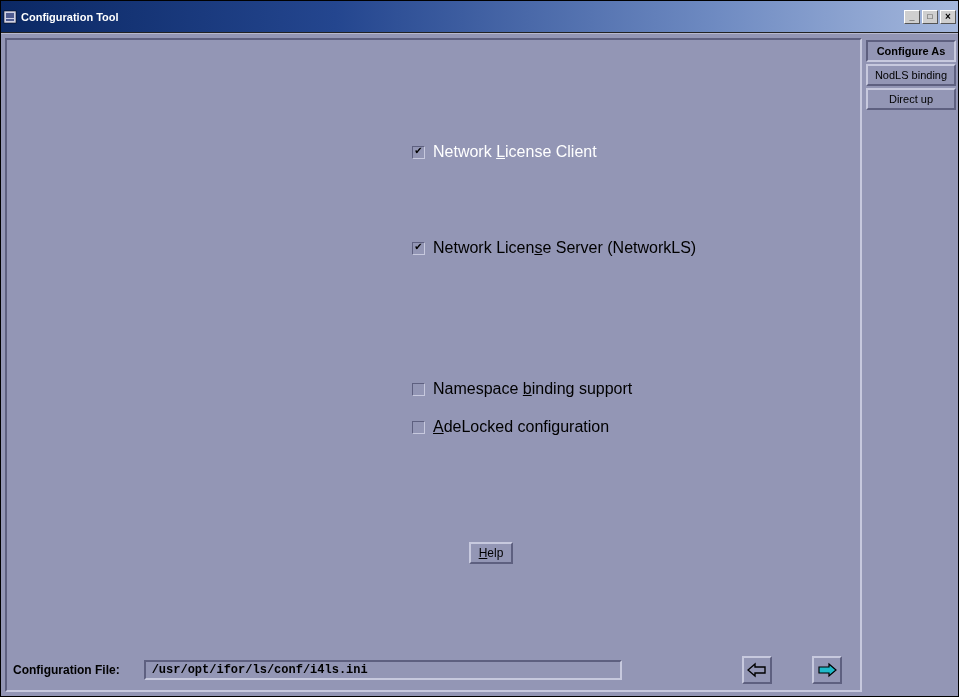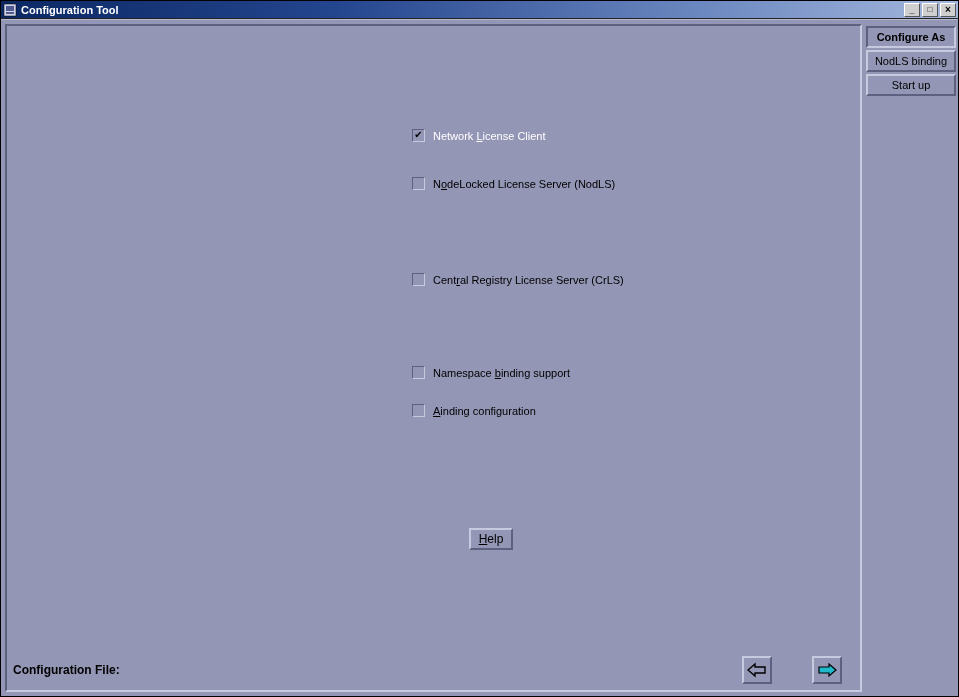--- a/index.html
+++ b/index.html
@@ -12,21 +12,21 @@
   .window {
     width: 959px;
     height: 697px;
     border: 1px solid #000;
     display: flex;
     flex-direction: column;
     background: #9396b5;
   }
   
   .titlebar {
-    height: 18px;
+    height: 32px;
     display: flex;
     align-items: center;
     background: linear-gradient(to right, #0b2864 0%, #24468f 35%, #6f8bc2 75%, #a4b7dc 100%);
     color: #fff;
     font-weight: bold;
     font-size: 11px;
     padding: 0 2px;
     border-bottom: 1px solid #222;
   }
   .titlebar .icon {
@@ -102,21 +102,21 @@
   .form-area {
     flex: 1;
     position: relative;
   }
   .check-row {
     position: absolute;
     left: 405px;
     display: flex;
     align-items: center;
     color: #000;
-    font-size: 11px;
+    font-size: 16px;
     white-space: nowrap;
   }
   .check-row.disabled span.lbl { color: #fff; }
   .check-box {
     width: 13px; height: 13px;
     border-top: 1px solid #5e6080;
     border-left: 1px solid #5e6080;
     border-right: 1px solid #c7c9de;
     border-bottom: 1px solid #c7c9de;
     background: #9396b5;
@@ -217,72 +217,67 @@
 
       <div class="form-area">
 
         <div class="check-row disabled" style="top:103px">
           <span class="check-box checked"></span>
           <span class="lbl">
             <span>Network </span><span class="under">L</span><span>icense Client</span>
           </span>
         </div>
 
-        <div class="check-row" style="top:151px">
-          <span class="check-box"></span>
-          <span class="lbl">
-            <span>N</span><span class="under">o</span><span>deLocked License Server (NodLS)</span>
-          </span>
-        </div>
-
-
-        <div class="check-row" style="top:247px">
-          <span class="check-box"></span>
-          <span class="lbl">
-            <span>Cent</span><span class="under">r</span><span>al Registry License Server (CrLS)</span>
-          </span>
-        </div>
+
+        <div class="check-row" style="top:199px">
+          <span class="check-box checked"></span>
+          <span class="lbl">
+            <span>Network Licen</span><span class="under">s</span><span>e Server (NetworkLS)</span>
+          </span>
+        </div>
+
 
         <div class="check-row" style="top:340px">
           <span class="check-box"></span>
           <span class="lbl">
             <span>Namespace </span><span class="under">b</span><span>inding support</span>
           </span>
         </div>
 
         <div class="check-row" style="top:378px">
           <span class="check-box"></span>
           <span class="lbl">
-            <span></span><span class="under">A</span><span>inding configuration</span>
+            <span></span><span class="under">A</span><span>deLocked configuration</span>
           </span>
         </div>
 
         <div class="help-btn">
           <span class="under">H</span>
             <span>elp</span>
         </div>
 
         <div class="bottom-row">
           <span class="cf-label">Configuration File:</span>
+          <input class="cf-input" type="text" value="/usr/opt/ifor/ls/conf/i4ls.ini" style="">
           <span class="nav-spacer"></span>
           <span class="nav-btn">
             <svg width="20" height="16" viewBox="0 0 20 16">
               <path d="M8 2 L1 8 L8 14 L8 11 L18 11 L18 5 L8 5 Z" fill="none" stroke="#000" stroke-width="1.4"></path>
             </svg>
           </span>
           <span class="nav-btn">
             <svg width="20" height="16" viewBox="0 0 20 16">
               <path d="M12 2 L19 8 L12 14 L12 11 L2 11 L2 5 L12 5 Z" fill="#1fb9c9" stroke="#000" stroke-width="1.2"></path>
             </svg>
           </span>
         </div>
 
       </div>
     </div>
 
     <div class="side-tabs">
       <div class="tab-btn active">Configure As</div>
       <div class="tab-btn">NodLS binding</div>
-      <div class="tab-btn">Start up</div>
+      <div class="tab-btn">Direct up</div>
     </div>
   </div>
 
 </div>
 
 </body></html>

